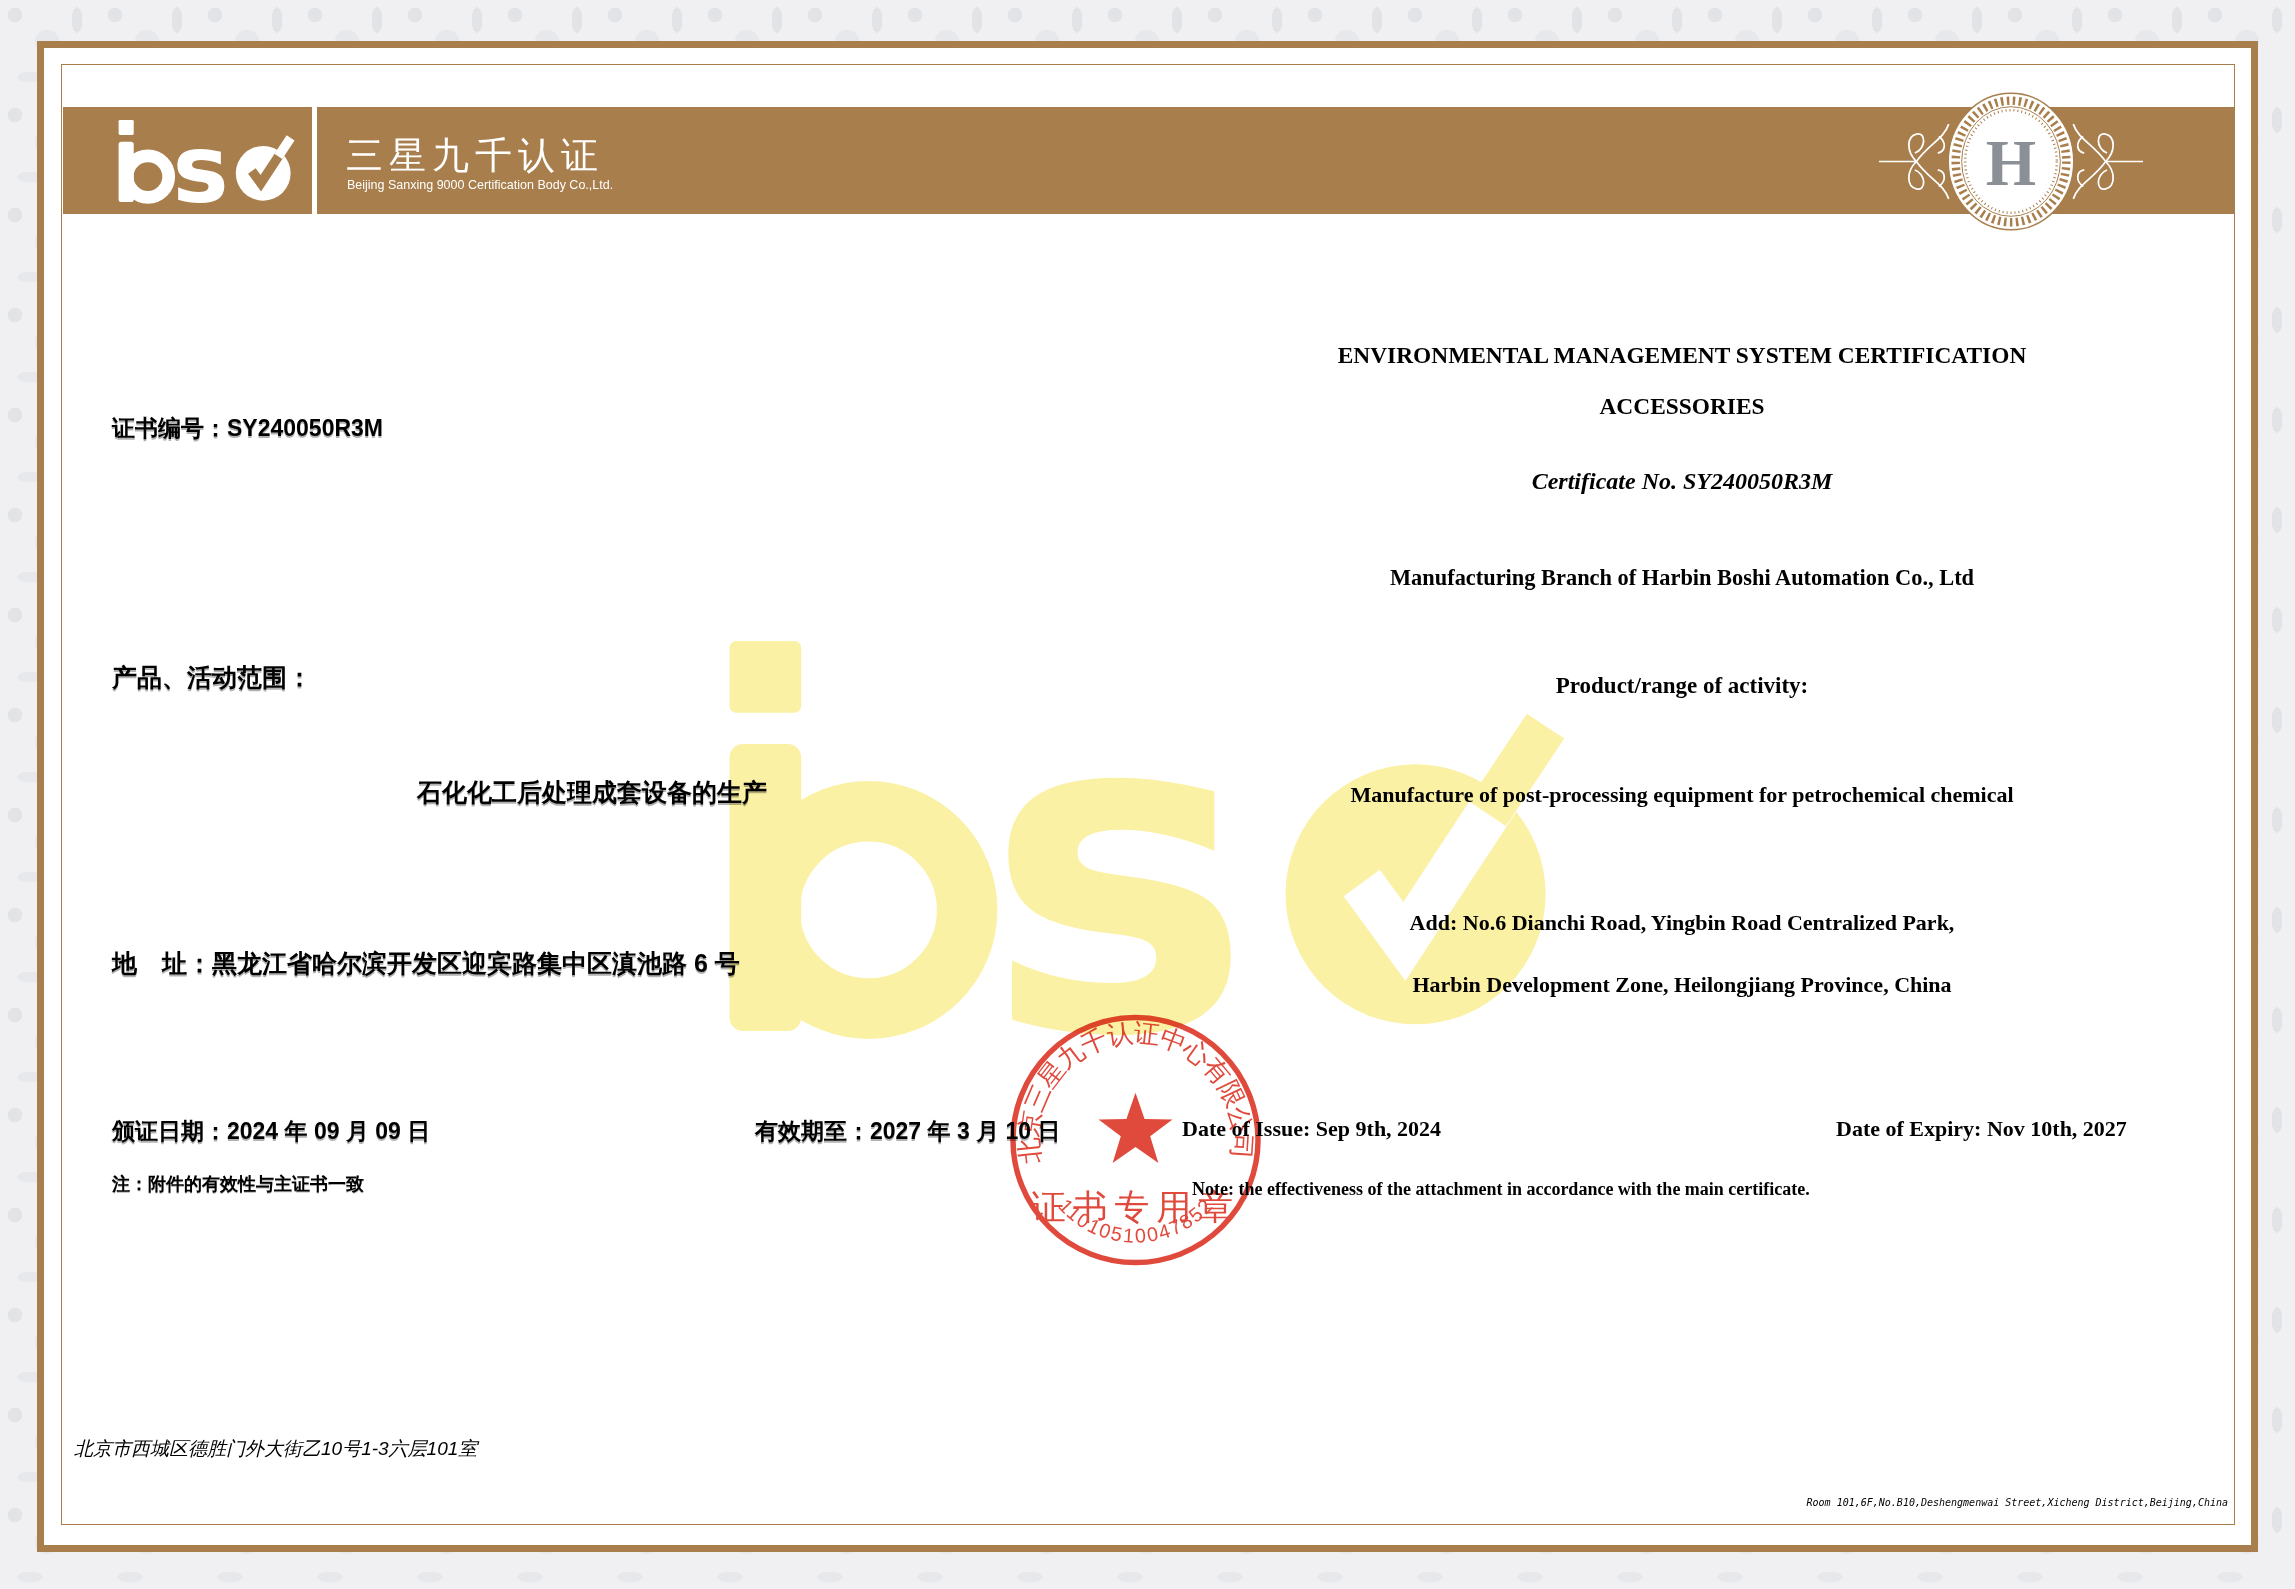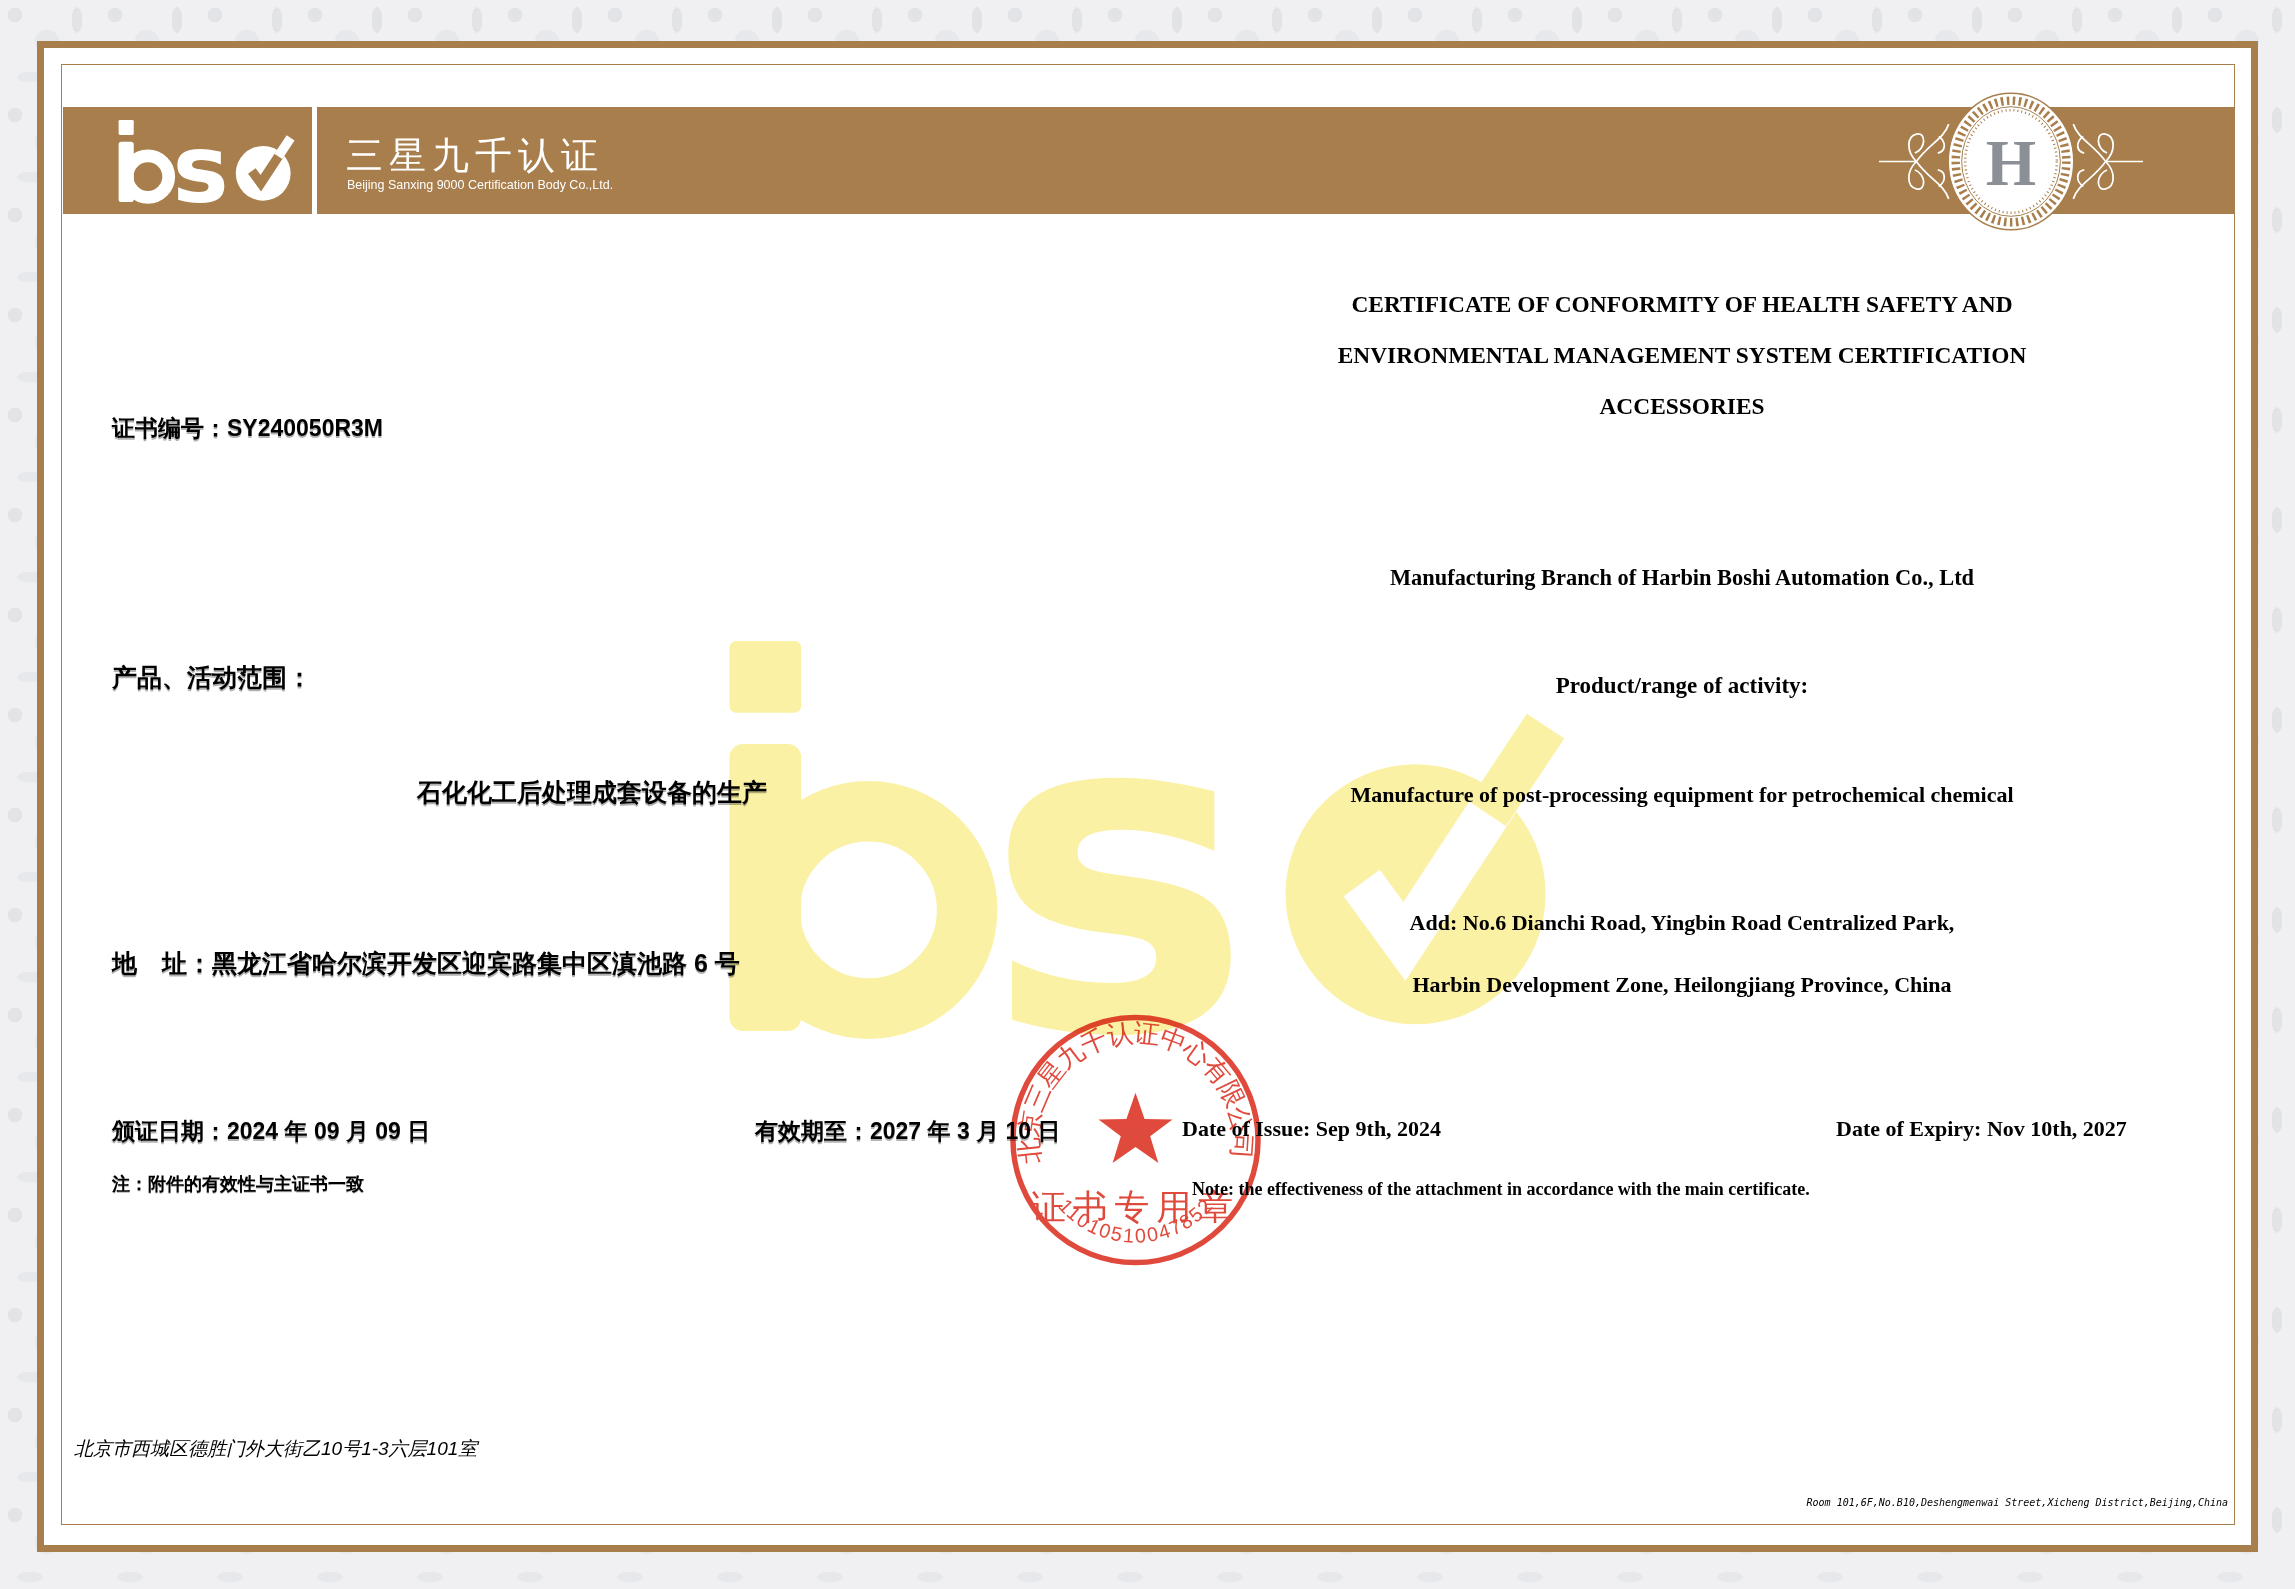--- a/index.html
+++ b/index.html
@@ -106,23 +106,23 @@
 
   <div class="cn cn-certno">证书编号：SY240050R3M</div>
   <div class="cn cn-scope-label">产品、活动范围：</div>
   <div class="cn cn-scope">石化化工后处理成套设备的生产</div>
   <div class="cn cn-addr">地　址：黑龙江省哈尔滨开发区迎宾路集中区滇池路 6 号</div>
   <div class="cn cn-issue">颁证日期：2024 年 09 月 09 日</div>
   <div class="cn cn-expiry">有效期至：2027 年 3 月 10 日</div>
   <div class="cn cn-note">注：附件的有效性与主证书一致</div>
 
   <div class="col-right">
-    <div class="en en-t1">CERTIFICATE OF CONFORMITY OF HEALTH SAFETY AND</div>
     <div class="en en-t2">ENVIRONMENTAL MANAGEMENT SYSTEM CERTIFICATION</div>
     <div class="en en-t3">ACCESSORIES</div>
+    <div class="en en-certno">Certificate No. SY240050R3M</div>
     <div class="en en-name">Manufacturing Branch of Harbin Boshi Automation Co., Ltd</div>
     <div class="en en-scope-label">Product/range of activity:</div>
     <div class="en en-scope">Manufacture of post-processing equipment for petrochemical chemical</div>
     <div class="en en-add1">Add: No.6 Dianchi Road, Yingbin Road Centralized Park,</div>
     <div class="en en-add2">Harbin Development Zone, Heilongjiang Province, China</div>
   </div>
   <div class="en-abs en-issue">Date of Issue: Sep 9th, 2024</div>
   <div class="en-abs en-expiry">Date of Expiry: Nov 10th, 2027</div>
   <div class="en-abs en-note">Note: the effectiveness of the attachment in accordance with the main certificate.</div>
 

